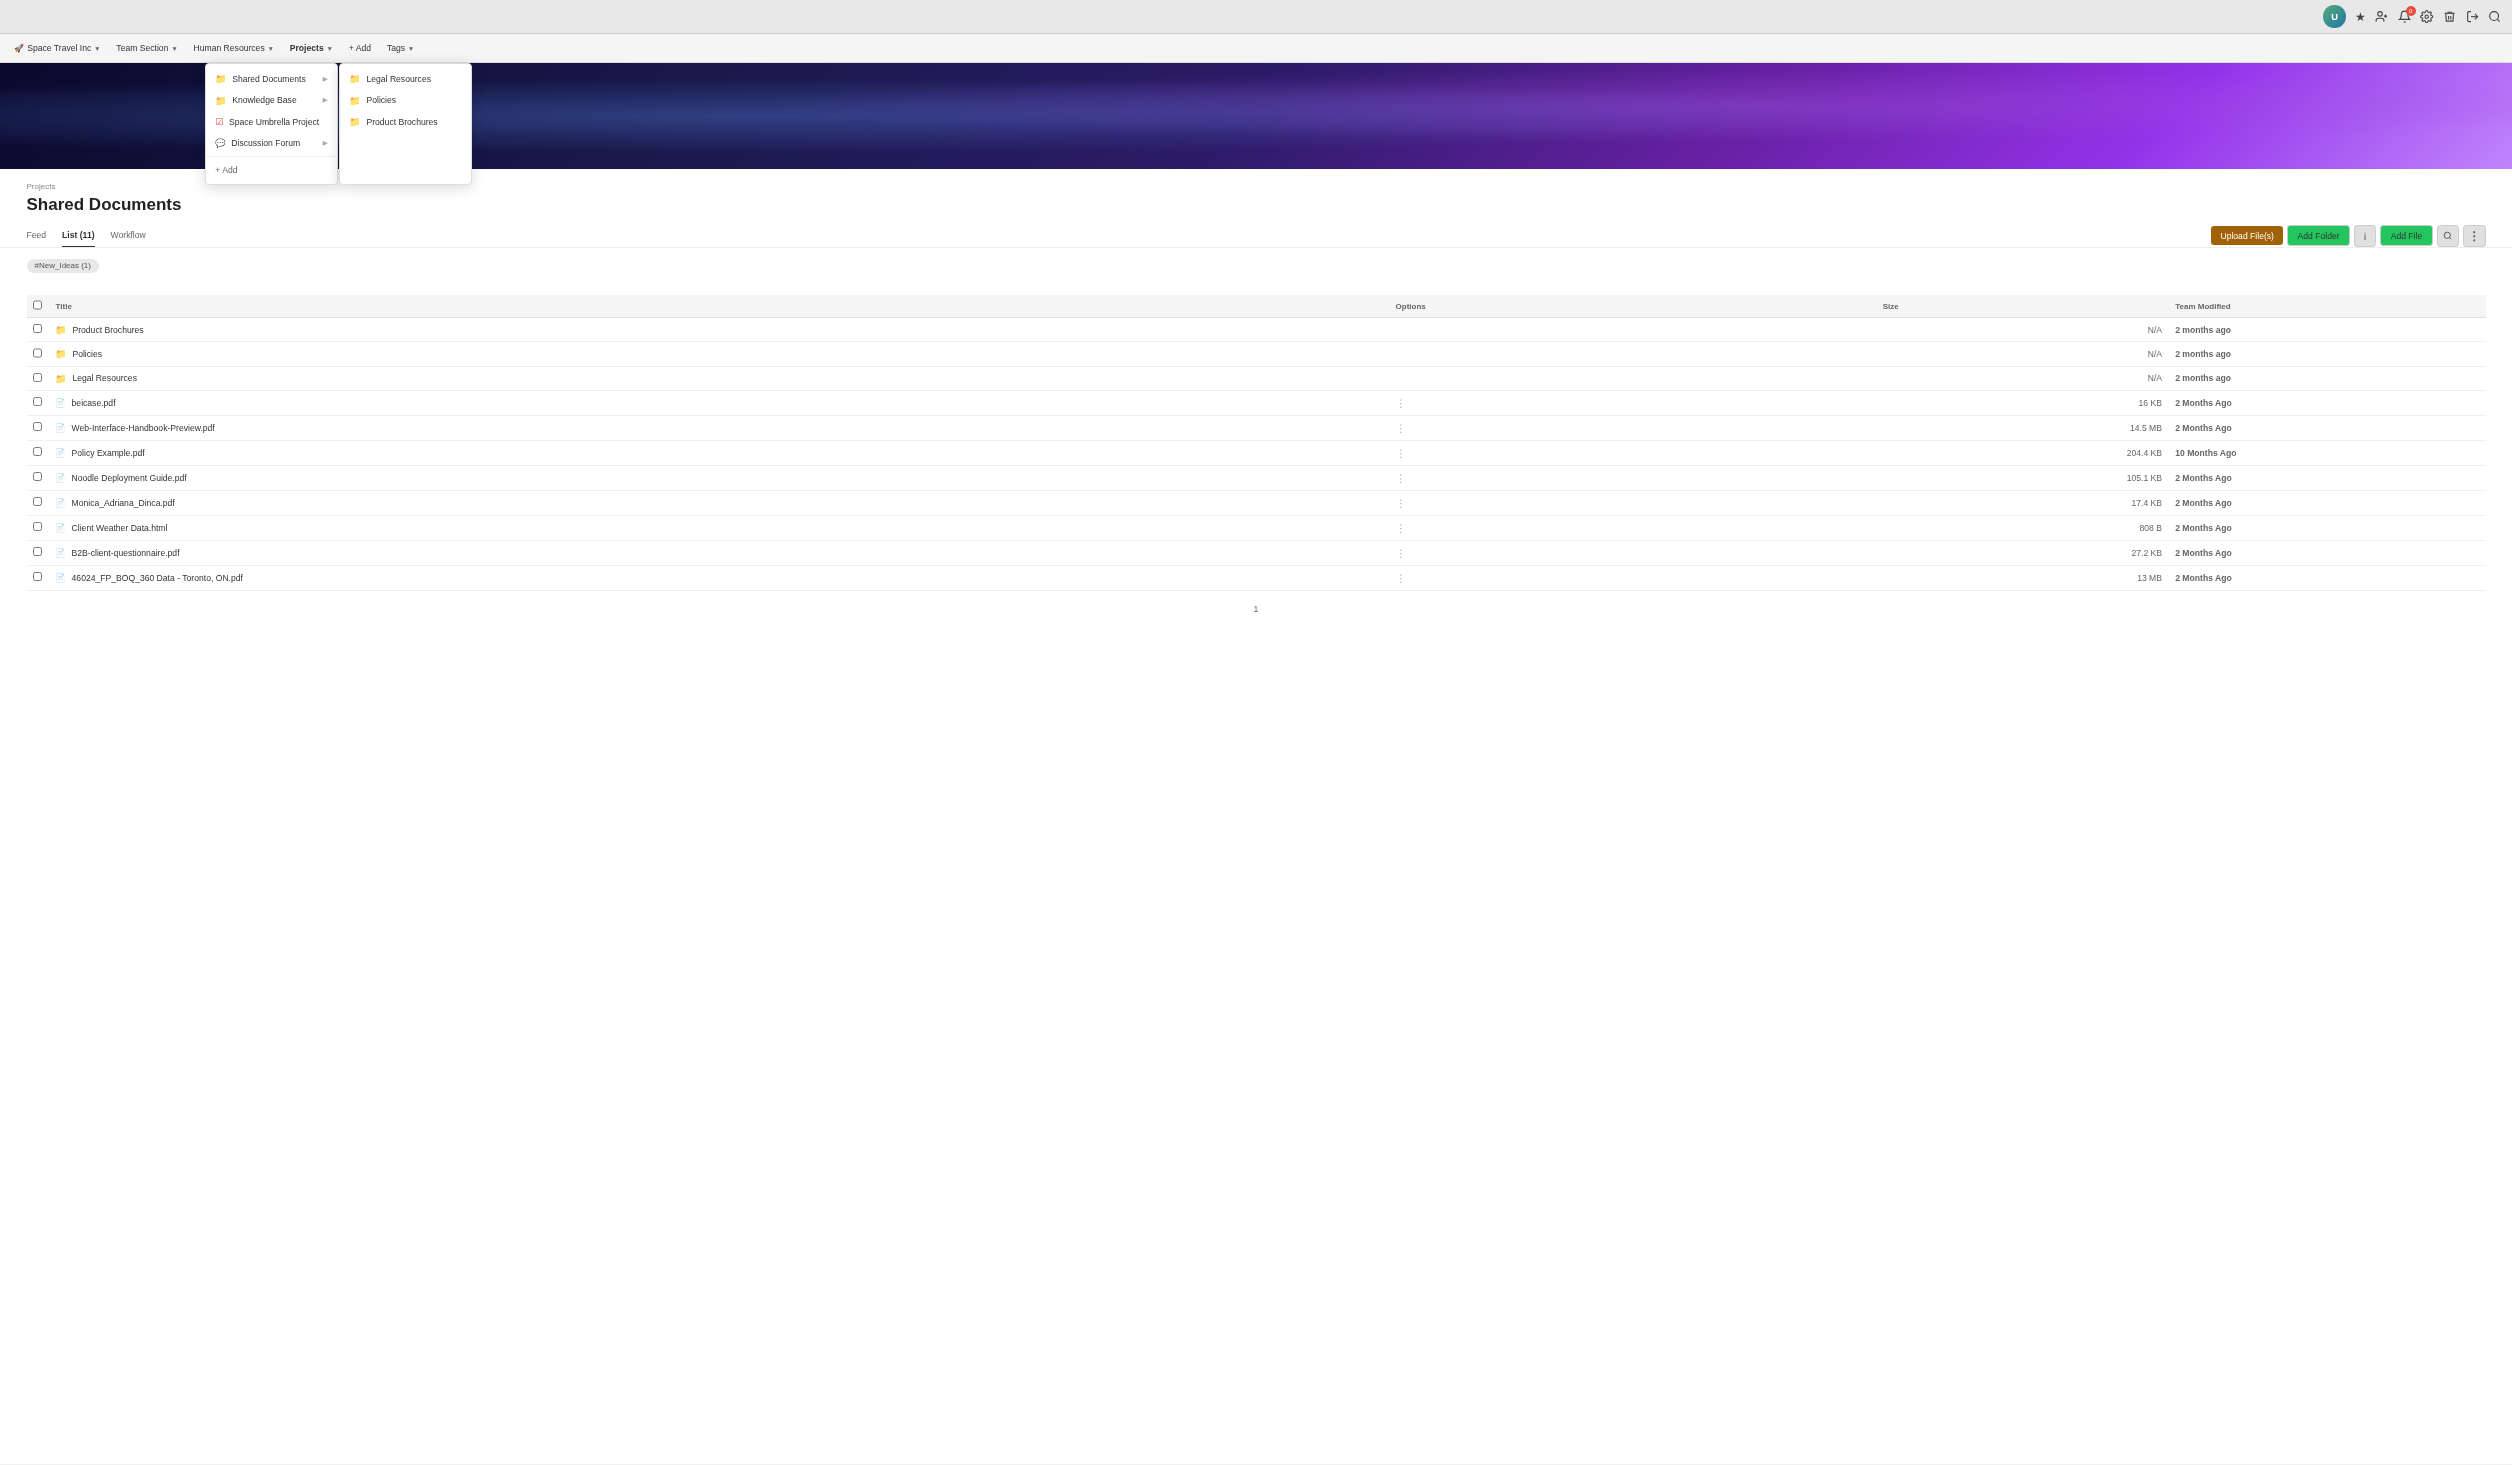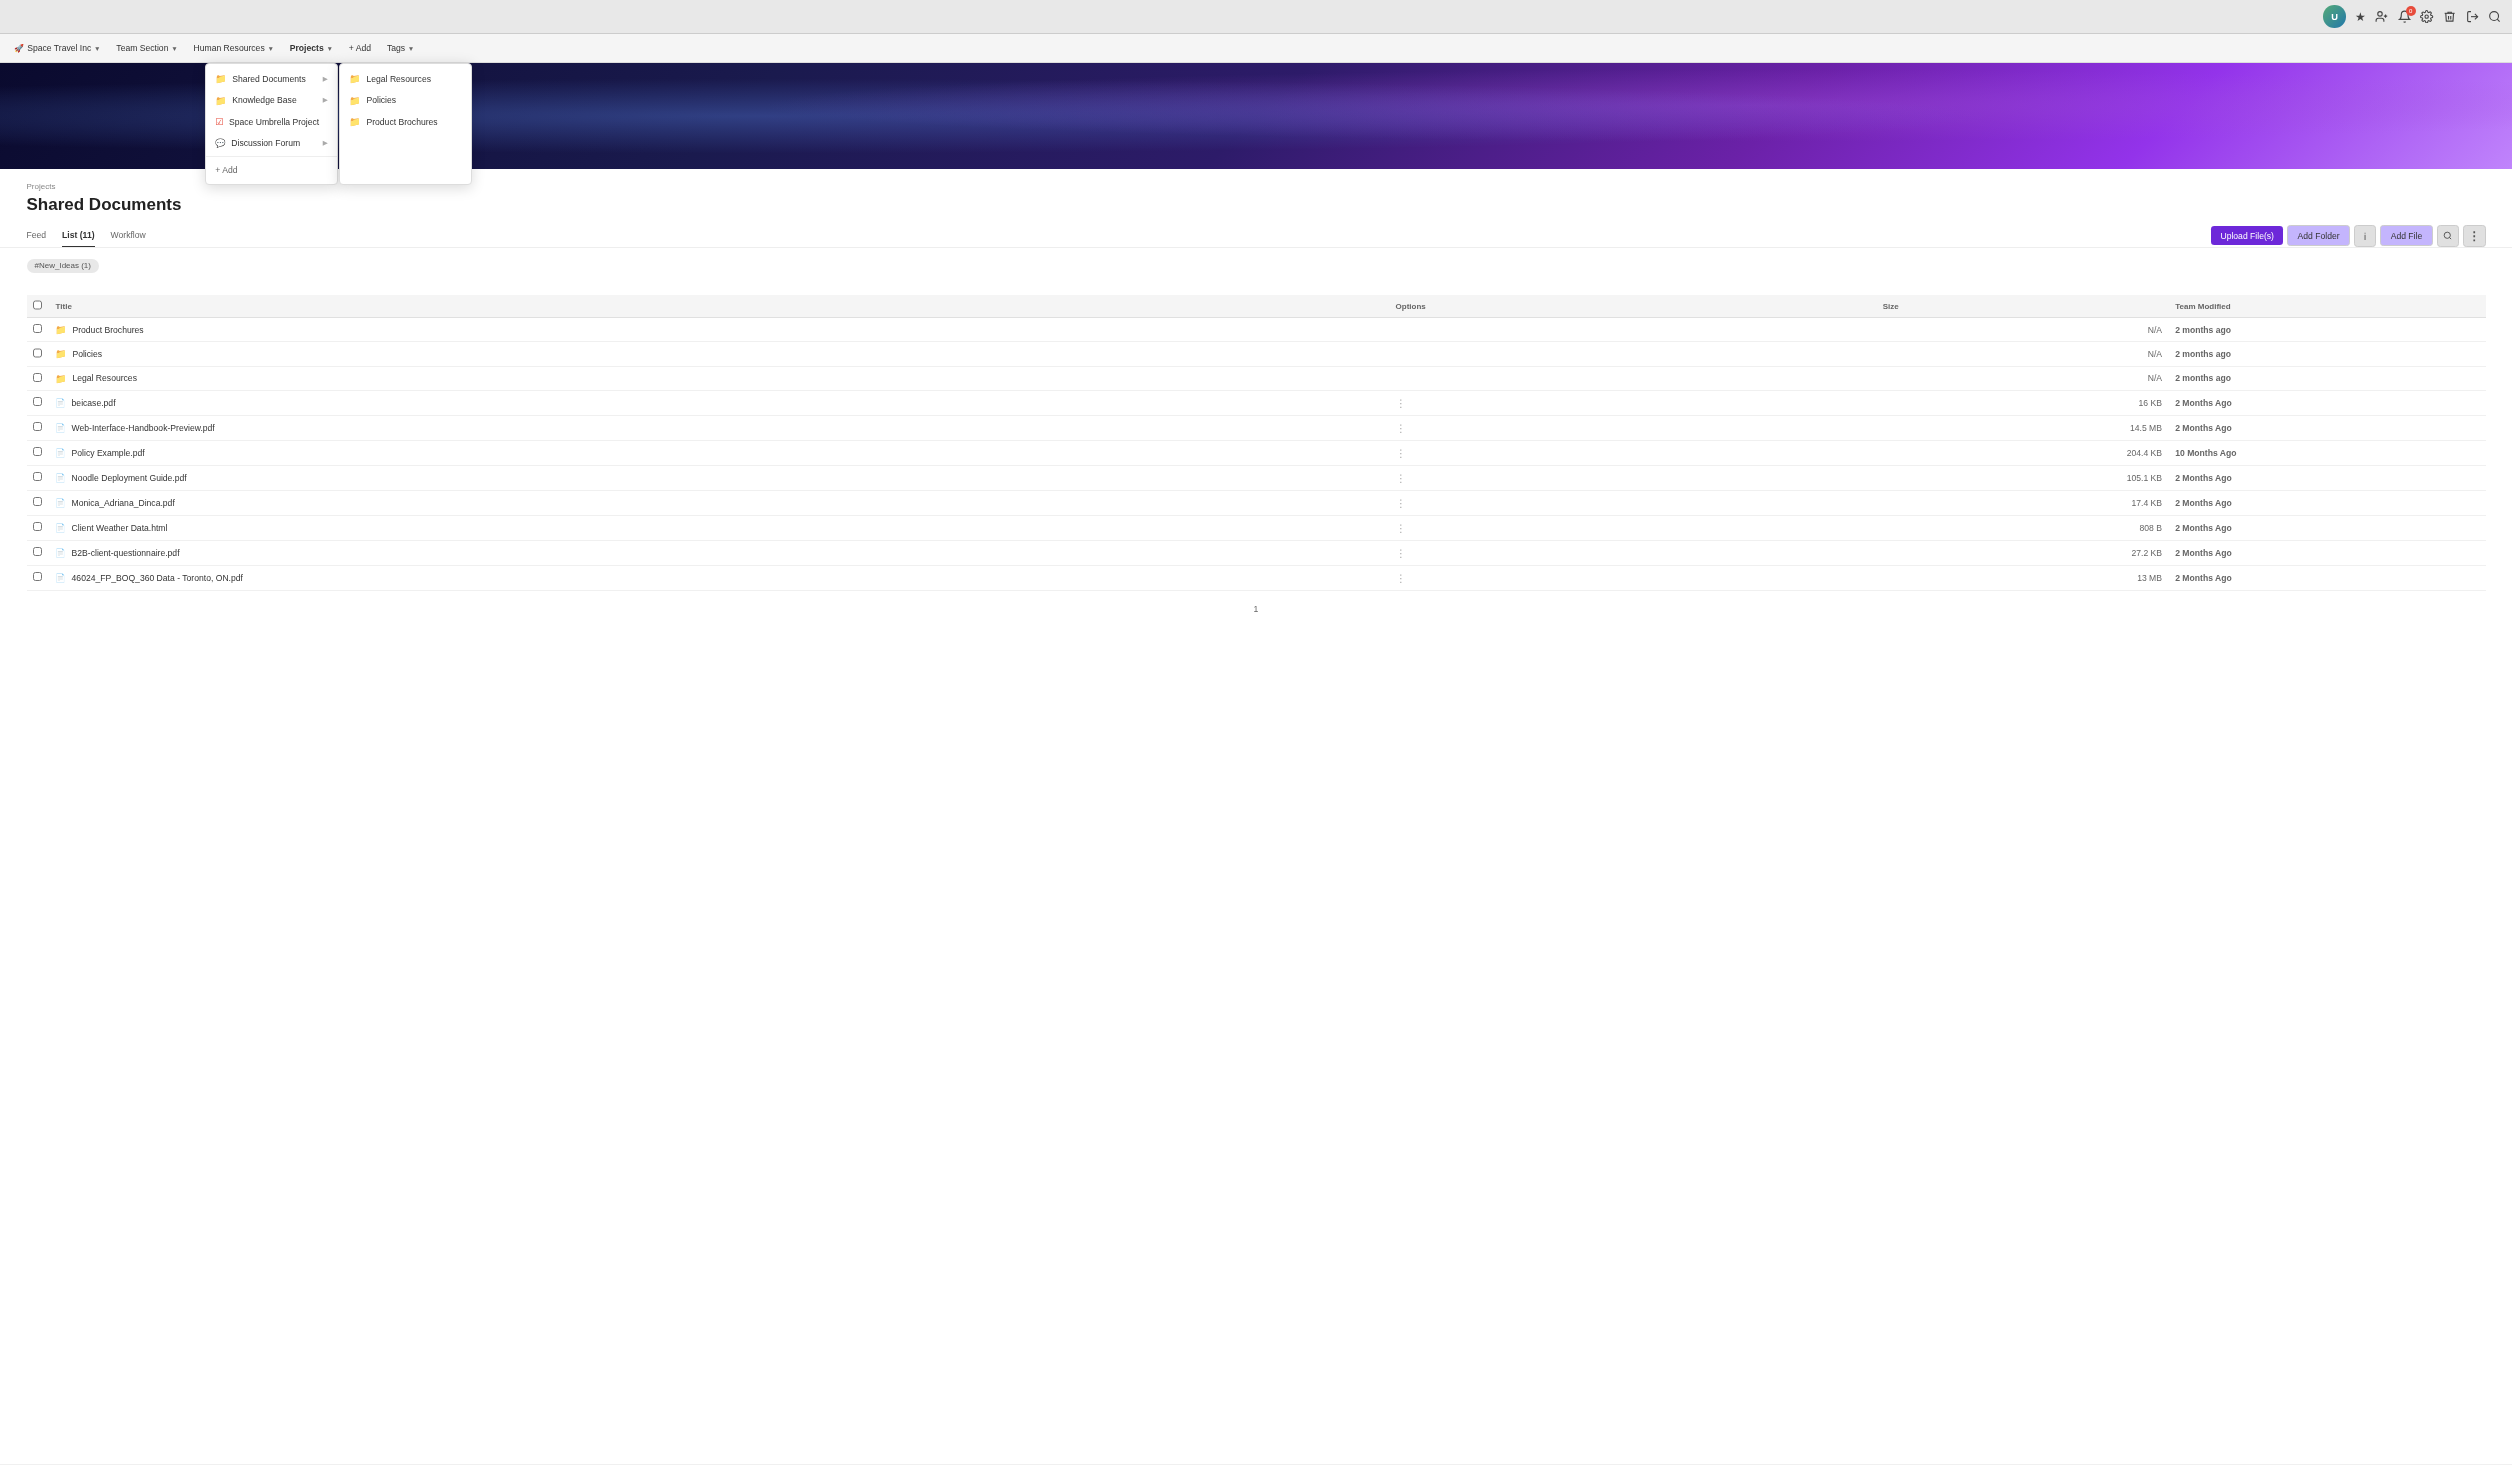--- a/index.html
+++ b/index.html
@@ -142,22 +142,22 @@
       display: flex; gap: 4px; align-items: center;
     }
     .btn {
       padding: 4.6px 9.3px;
       border-radius: 3.3px;
       border: none;
       cursor: pointer;
       font-size: 8.6px;
       font-weight: 500;
     }
-    .btn-primary { background: #6d28d9; color: white; }
-    .btn-secondary { background: #c4b5fd; color: #333; border: 0.7px solid #ccc; }
+    .btn-primary { background: #a16207; color: white; }
+    .btn-secondary { background: #22c55e; color: #333; border: 0.7px solid #ccc; }
     .btn-icon {
       width: 22.5px; height: 22.5px;
       display: flex; align-items: center; justify-content: center;
       background: #e0e0e0;
       border: 0.7px solid #ccc;
       border-radius: 3.3px;
       cursor: pointer;
       font-size: 10px;
       color: #555;
     }

